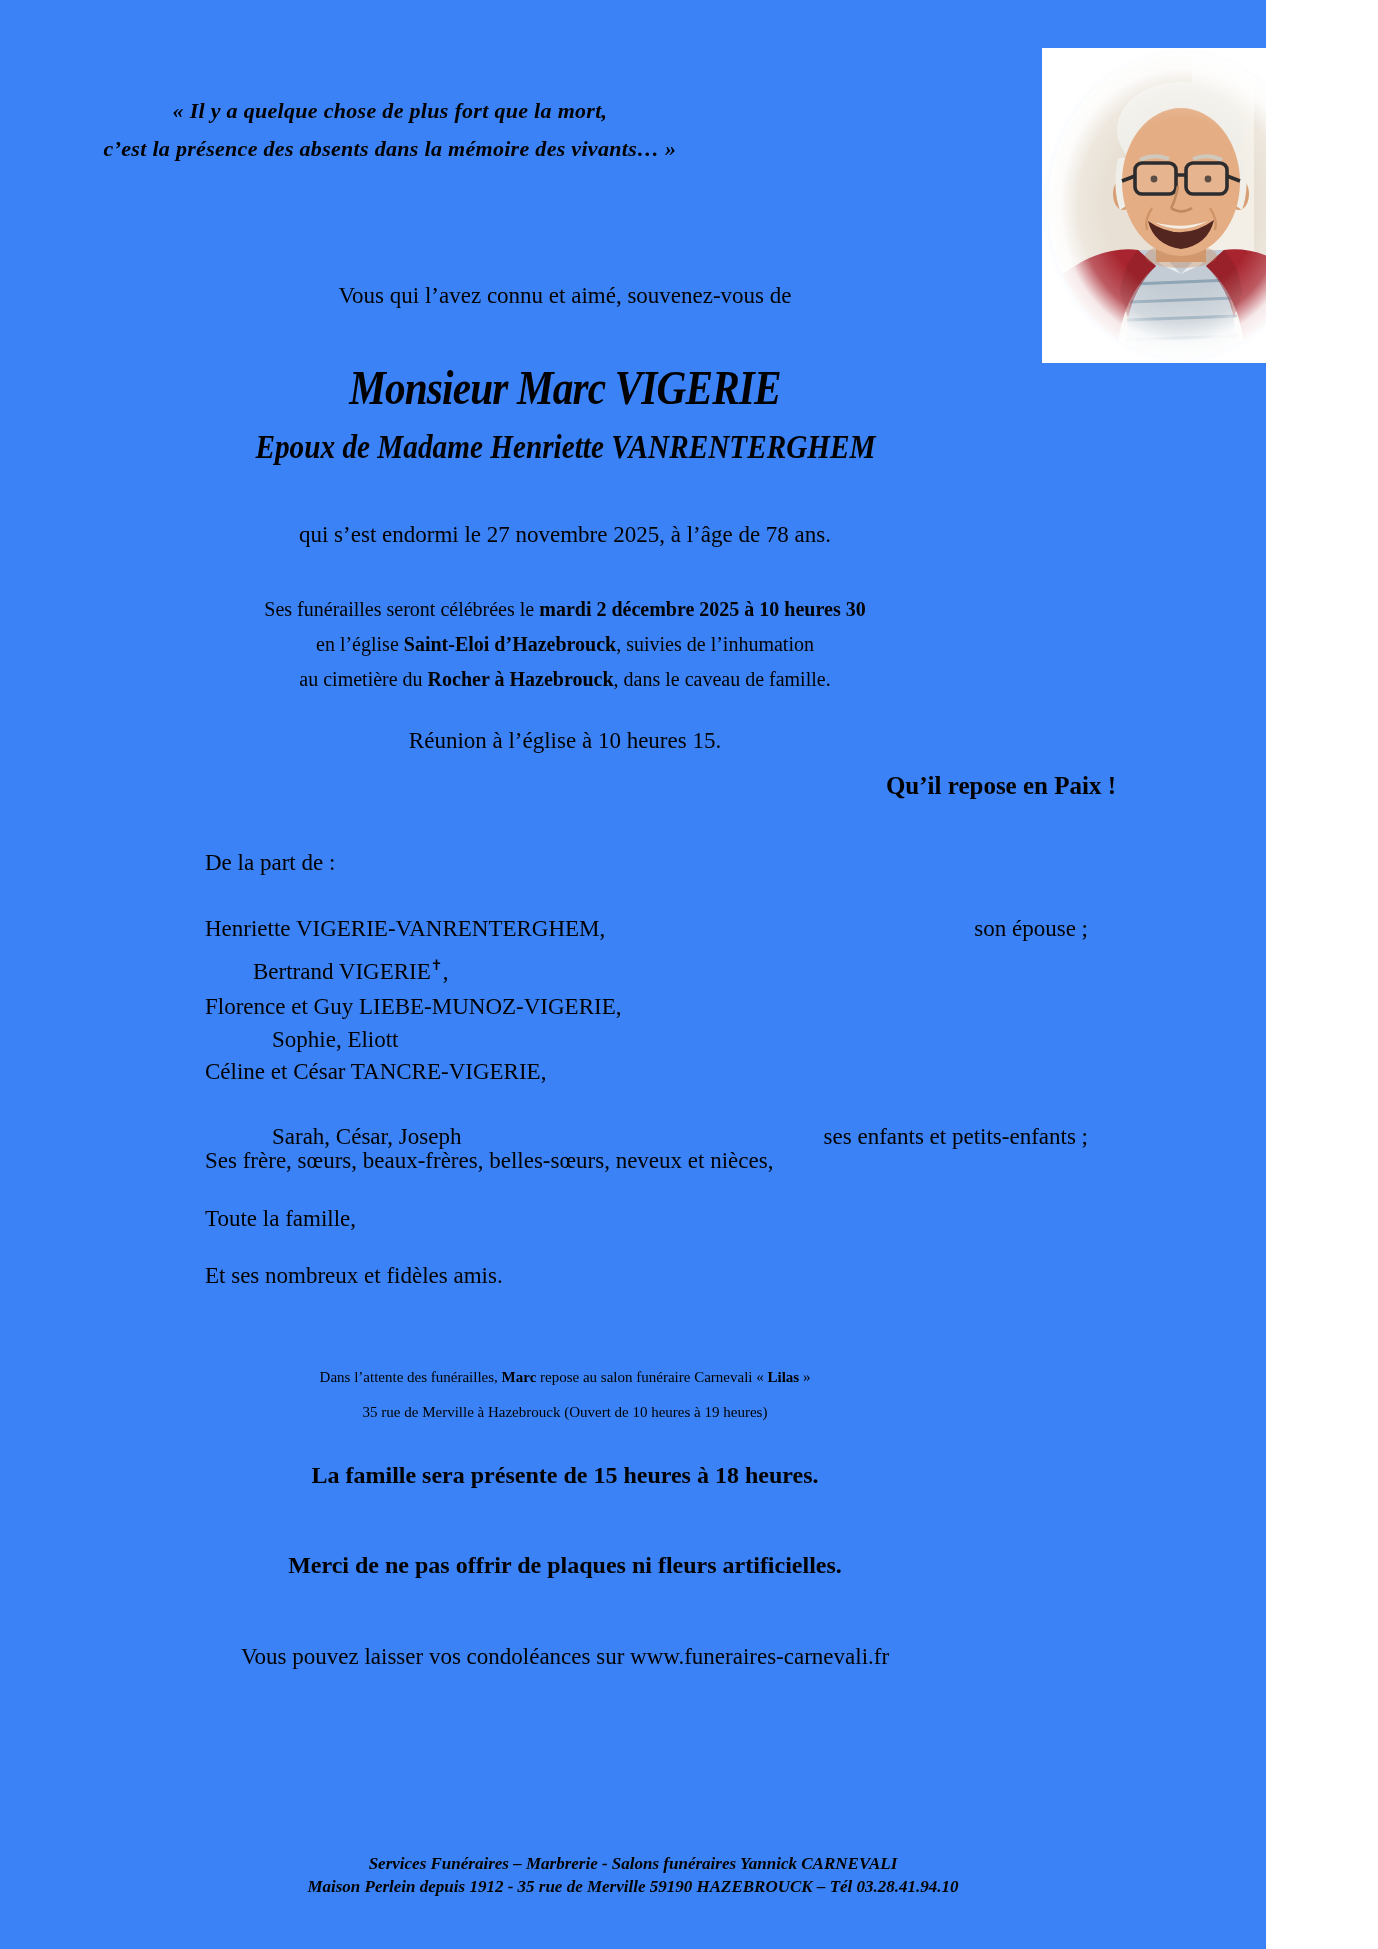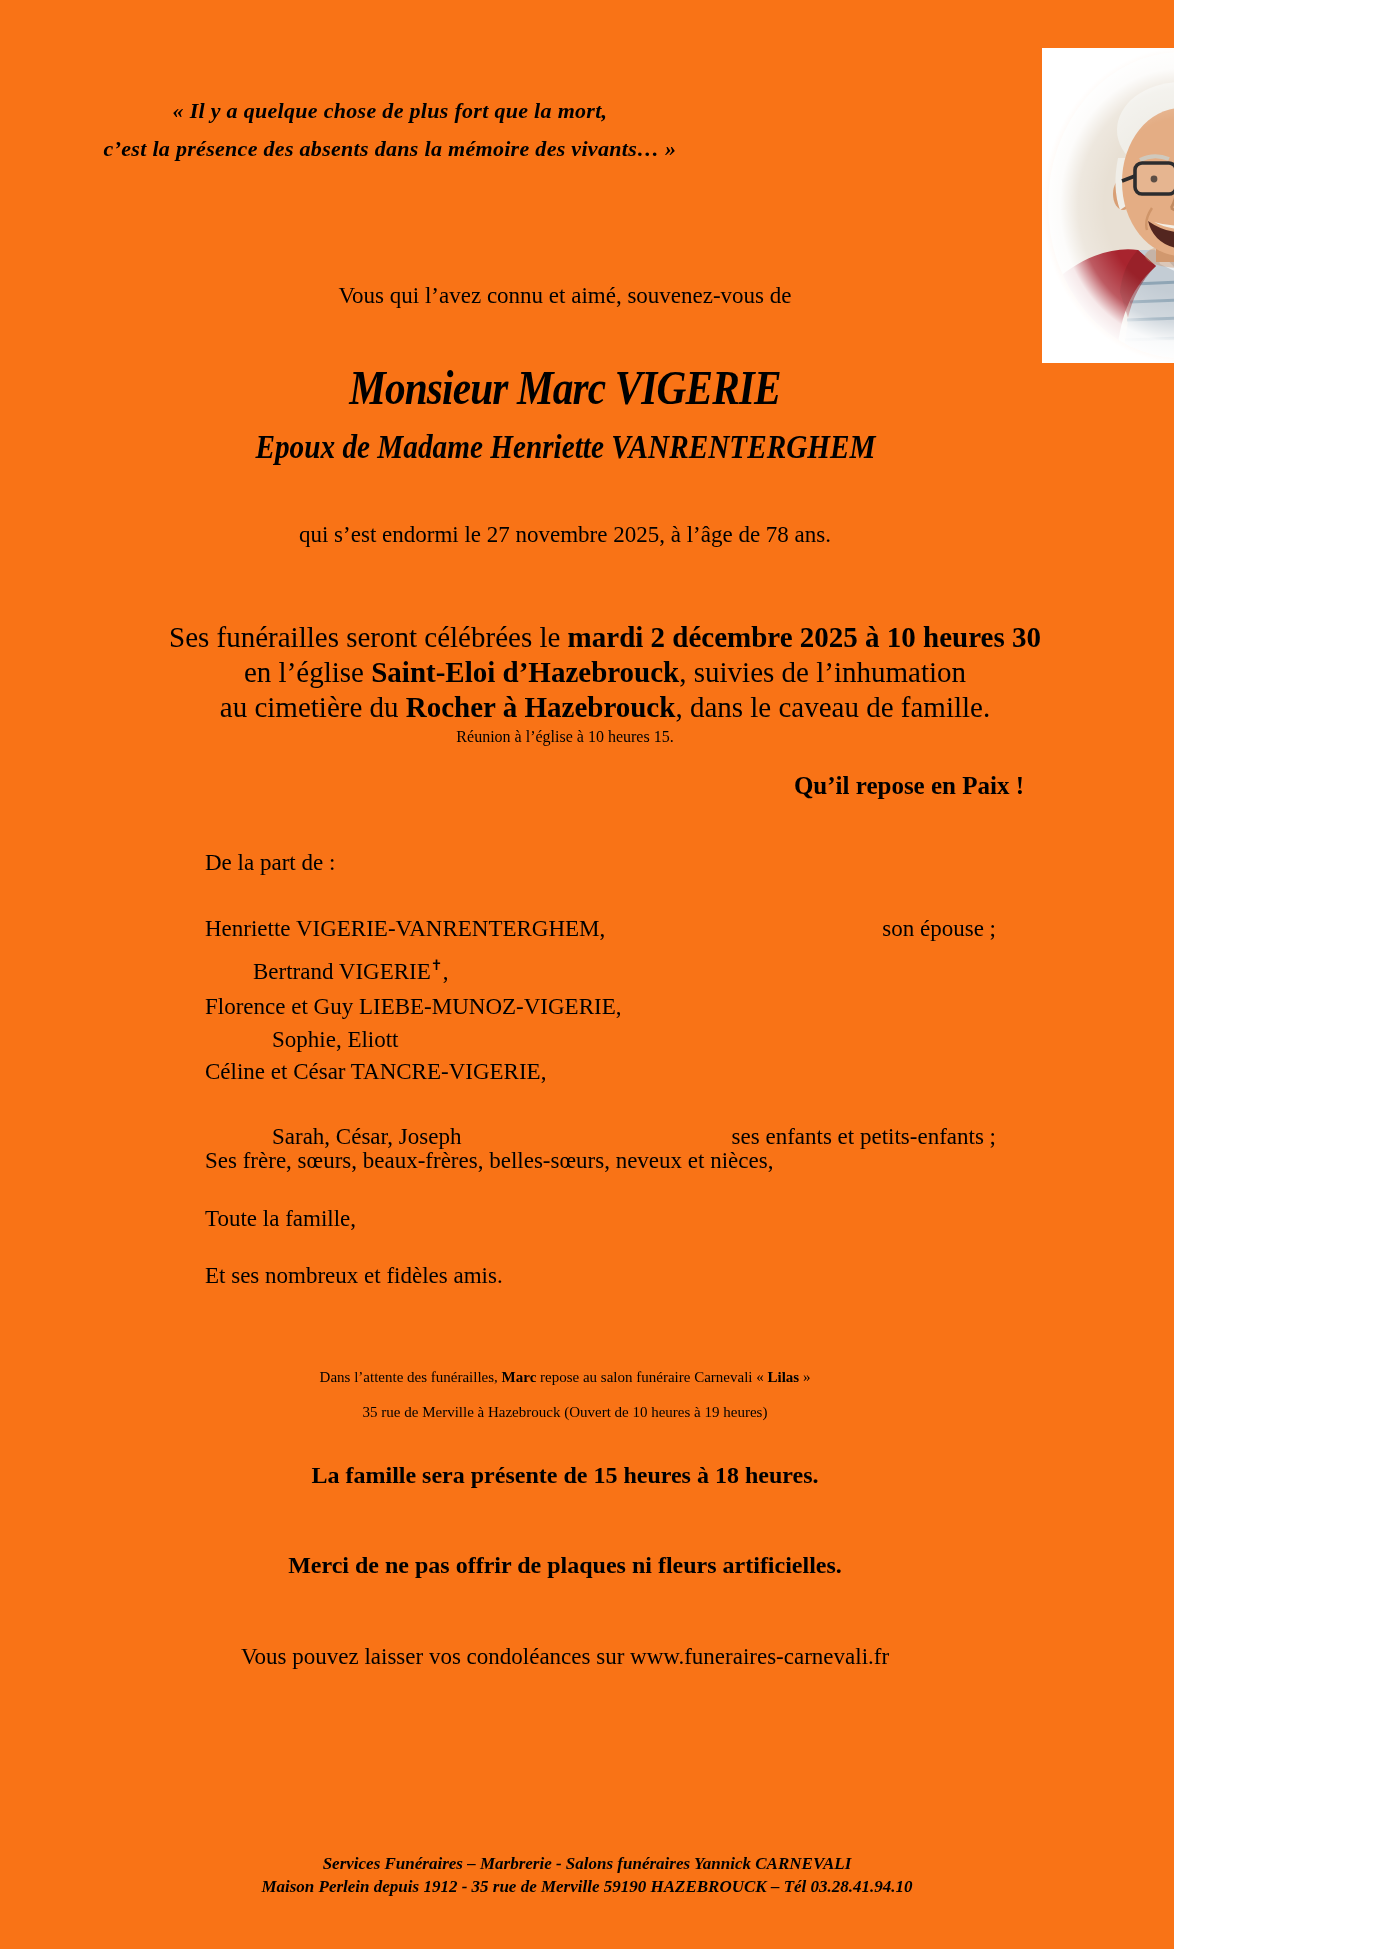--- a/index.html
+++ b/index.html
@@ -1,19 +1,19 @@
 <!DOCTYPE html>
 <html><head>
 <meta charset="utf-8">
 <style>
   html,body{margin:0;padding:0;background:#ffffff;}
   .page{
     position:relative;
-    width:1174px;height:1949px;
-    background:#f97316;
+    width:1266px;height:1949px;
+    background:#3b82f6;
     font-family:"Liberation Serif", serif;
     color:#000;
     overflow:hidden;
   }
   .abs{position:absolute;}
   
   .quote{
     left:75px;top:92px;width:630px;
     text-align:center;
     font-size:22px;font-weight:bold;font-style:italic;
@@ -27,22 +27,22 @@
   .intro{top:283px;font-size:23px;}
   .deceased-name{
     top:360px;font-size:48px;font-weight:bold;font-style:italic;
     letter-spacing:-1px;white-space:nowrap;
   }
   .deceased-name .squeeze, .spouse-line .squeeze{display:inline-block;transform:scaleX(0.86);transform-origin:center;}
   .spouse-line{
     top:428px;font-size:34px;font-weight:bold;font-style:italic;white-space:nowrap;
   }
   .passing{top:522px;font-size:23px;}
-  .funeral{top:620px;font-size:29px;line-height:35px;margin-left:40px;}
-  .meeting{top:728px;font-size:16px;}
+  .funeral{top:592px;font-size:20px;line-height:35px;}
+  .meeting{top:728px;font-size:23px;}
   .paix{right:150px;top:772px;font-size:25px;font-weight:bold;}
   b{font-weight:bold;}
   
   .fam{left:205px;font-size:23px;white-space:nowrap;}
   .fam-row{left:205px;right:178px;display:flex;justify-content:space-between;font-size:23px;margin-top:10px;}
   .fam-row2{left:272px;right:178px;display:flex;justify-content:space-between;font-size:23px;margin-top:32px;}
   .indent{left:272px;}
   .cross{font-family:"DejaVu Sans", sans-serif;font-size:0.62em;vertical-align:super;line-height:0;}
   
   .viewing{top:1360px;font-size:15px;line-height:35px;}

